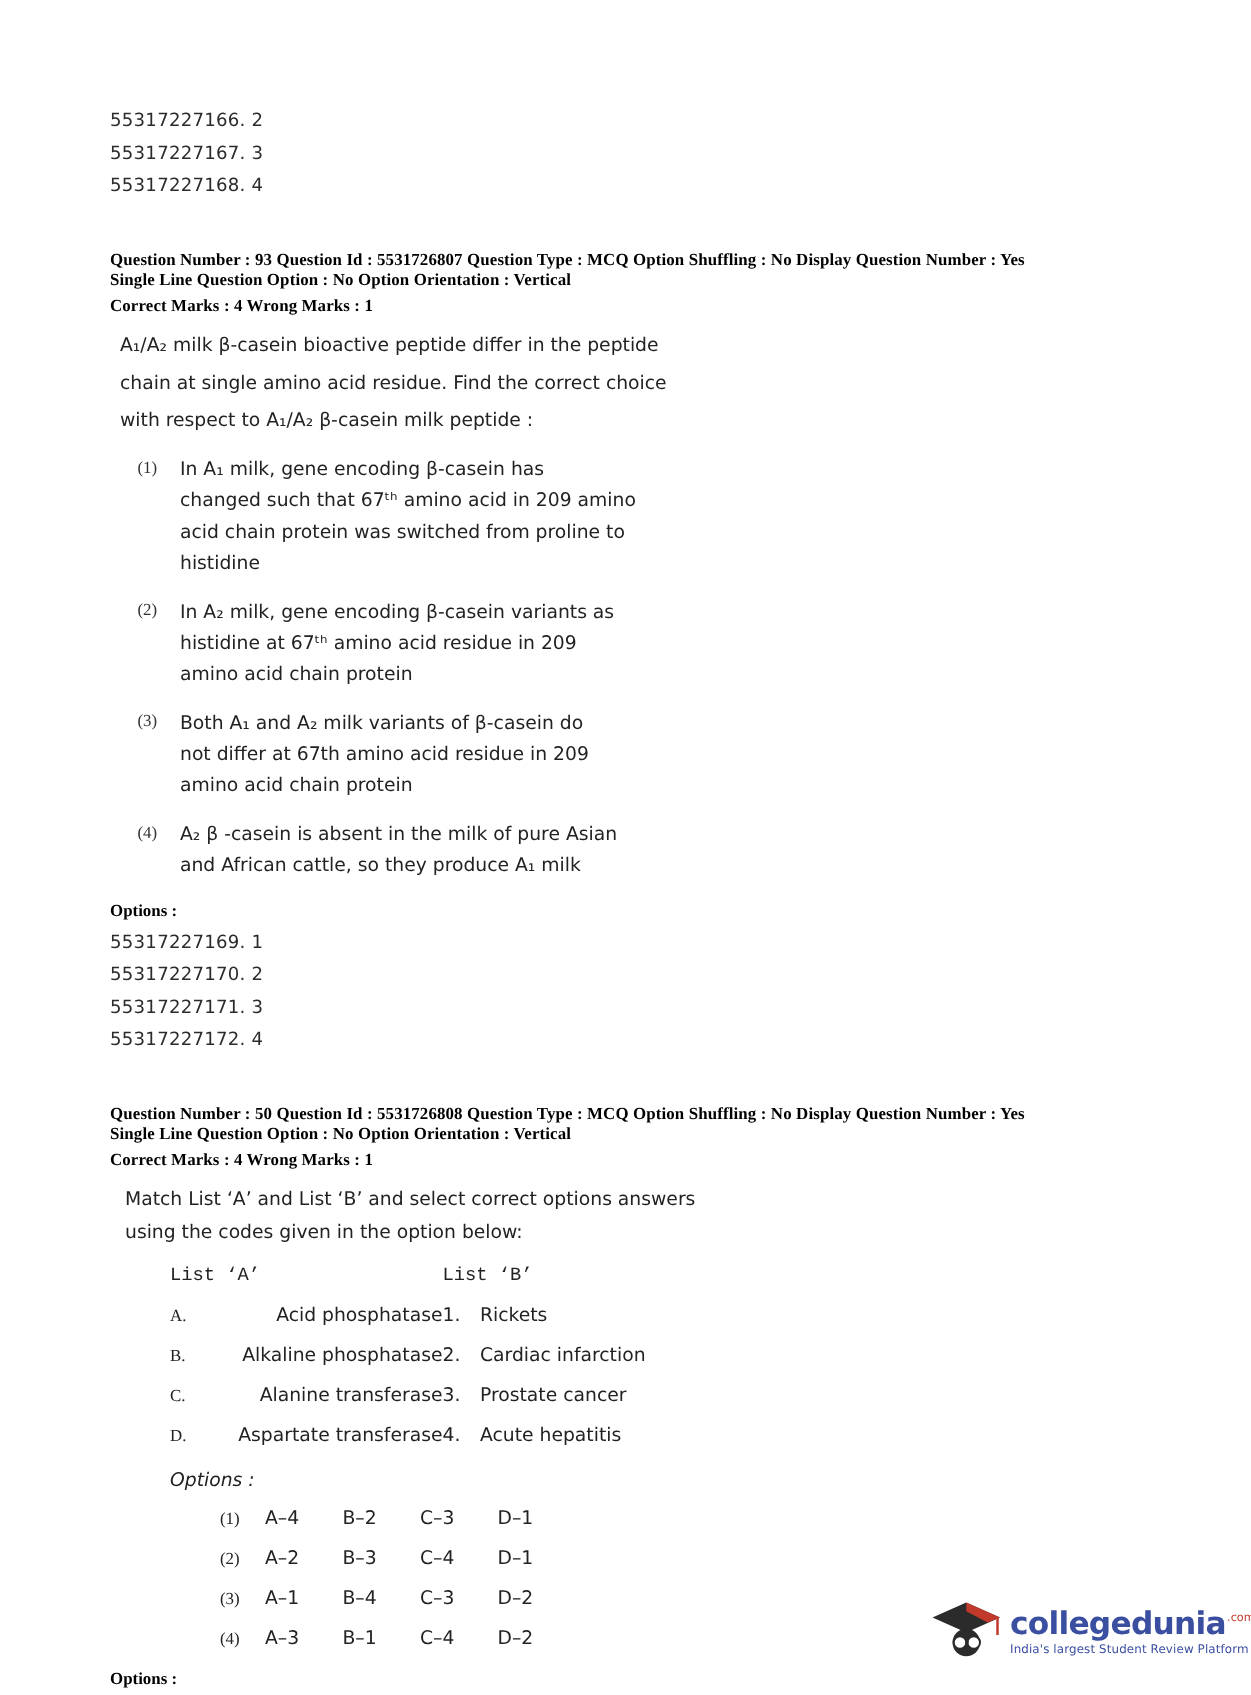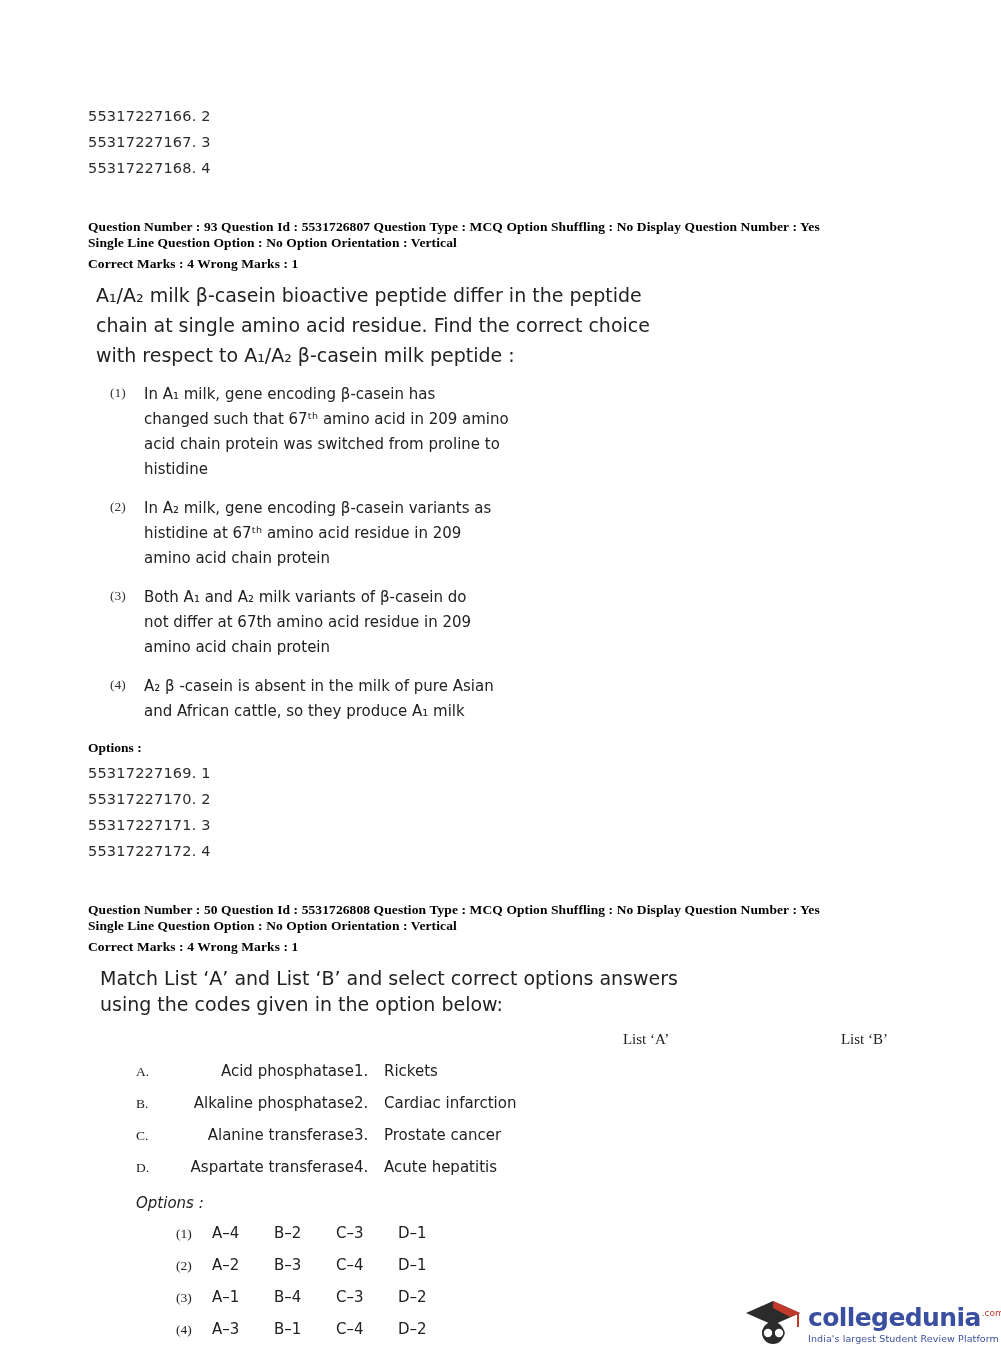--- a/index.html
+++ b/index.html
@@ -14,21 +14,20 @@
     font-family: "Liberation Sans", sans-serif;
     color: #1a1a1a;
     overflow: hidden;
   }
   .page {
     position: absolute;
     left: 0; top: 0;
     width: 1001px;
     height: 1144px;
     padding: 0;
-    margin-top: 19px;
   }
   .content {
     position: absolute;
     left: 88px;
     top: 84px;
     width: 800px;
   }
 
   
   .ansline {
@@ -57,21 +56,21 @@
     font-weight: bold;
     font-size: 13.5px;
     color: #000;
     margin-top: 6px;
     letter-spacing: 0.1px;
   }
 
   
   .qbody {
     font-family: "DejaVu Sans", sans-serif;
-    font-size: 19px;
+    font-size: 15px;
     color: #222;
     line-height: 30px;
     margin-top: 8px;
     margin-left: 8px;
   }
   .qbody .l { display: block; }
 
   
   .optlist {
     margin-top: 12px;
@@ -109,25 +108,24 @@
     margin-bottom: 4px;
   }
 
   
   .matchwrap {
     margin-top: 14px;
     margin-left: 48px;
   }
   .matchhead {
     display: flex;
-    font-family: Liberation Serif, serif;
+    font-family: Liberation Mono, monospace;
     font-size: 15px;
     color: #222;
     margin-bottom: 14px;
-    justify-content: flex-end;
   }
   .matchhead .ha { width: 218px; }
   .mrow {
     display: flex;
     align-items: flex-start;
     margin-bottom: 14px;
     font-family: "DejaVu Sans", sans-serif;
     font-size: 15px;
     color: #222;
   }

